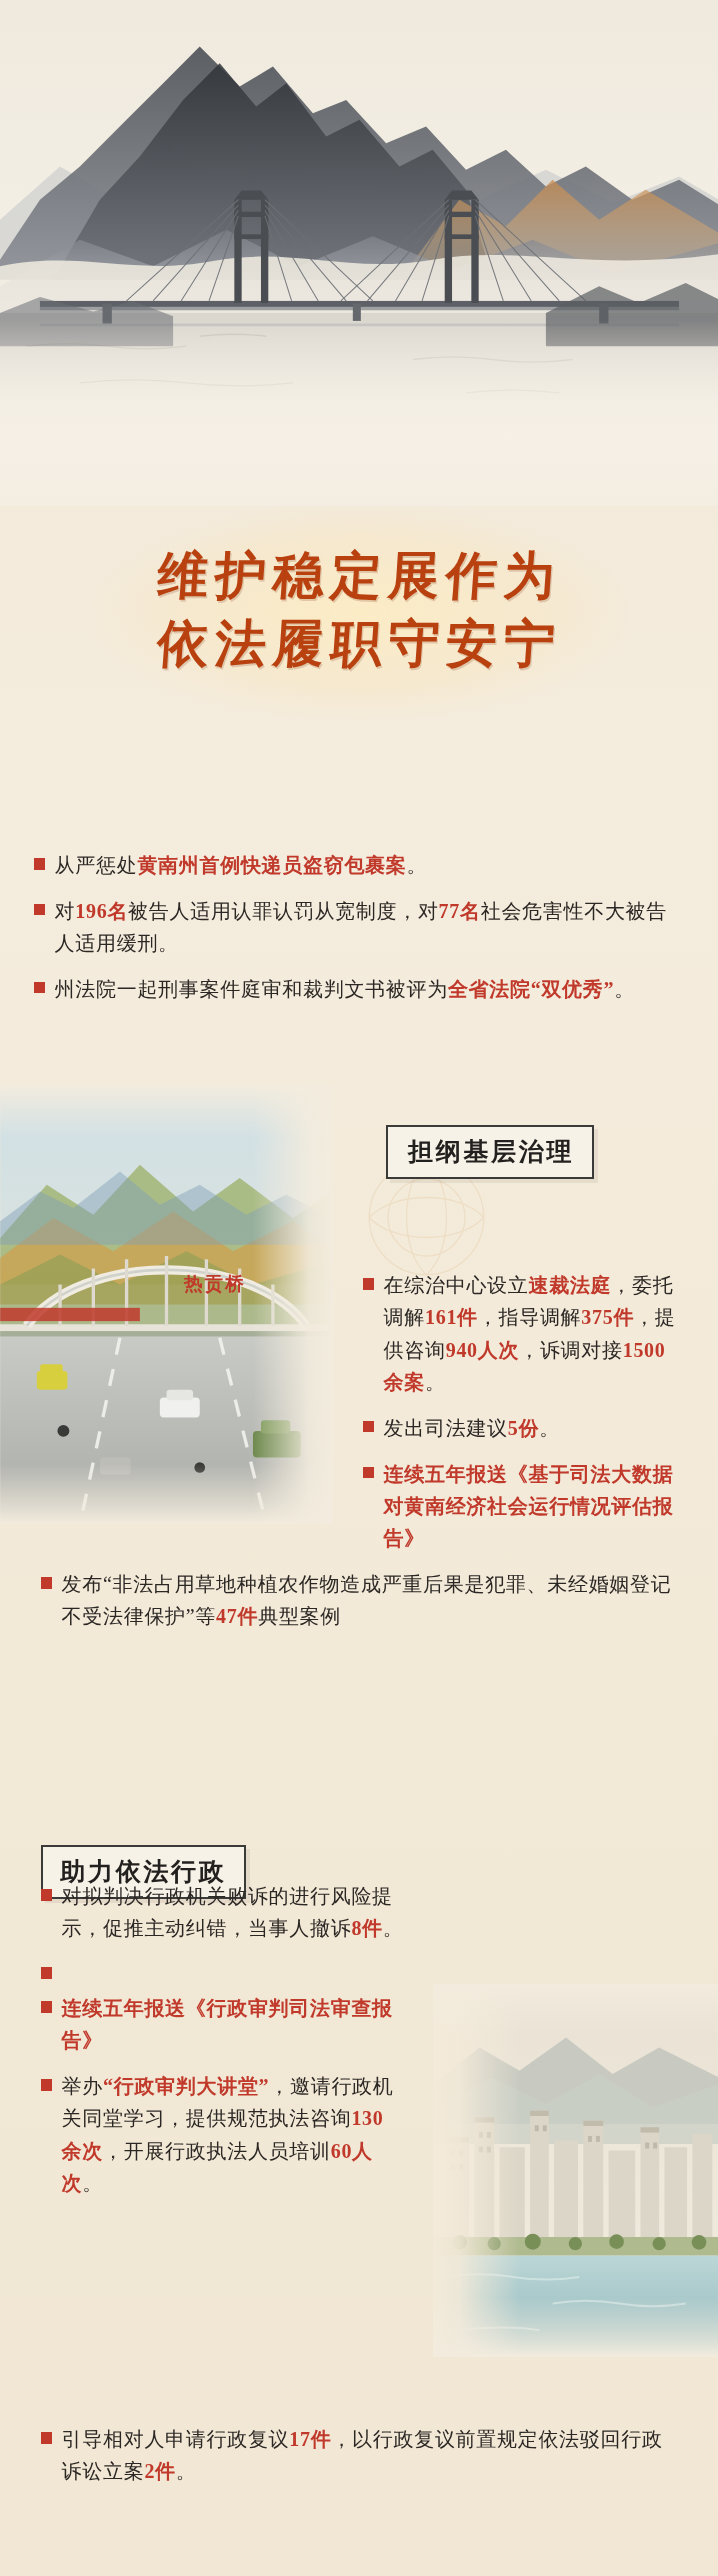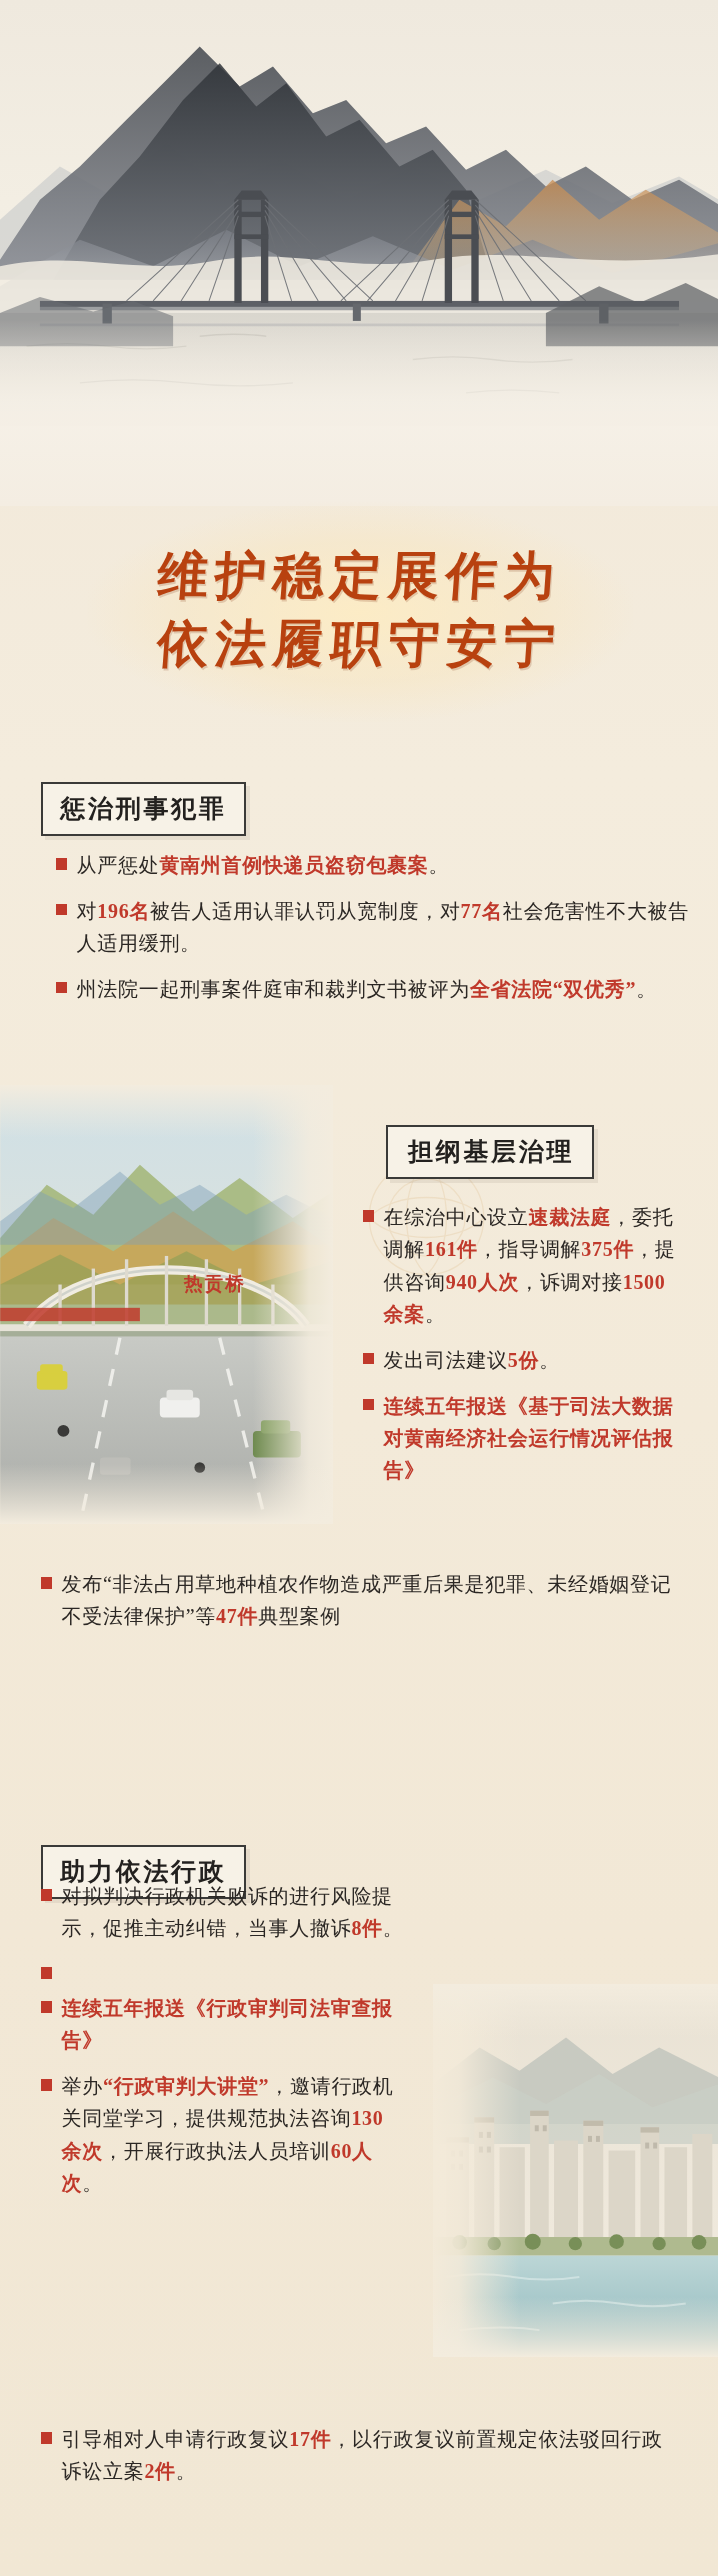--- a/index.html
+++ b/index.html
@@ -241,23 +241,22 @@
         <circle cx="160" cy="130" r="58"></circle>
         <circle cx="160" cy="130" r="86"></circle>
         <path d="M160,44 C200,80 200,180 160,216 C120,180 120,80 160,44 Z"></path>
         <path d="M74,130 C110,90 210,90 246,130 C210,170 110,170 74,130 Z"></path>
       </g>
     </svg>
     <div class="title-line">维护稳定展作为</div>
     <div class="title-line">依法履职守安宁</div>
   </div>
 
-  <div class="sec-head" style="left:41px; top:782px;">惩治刑事犯罪</div>
-
-  <div class="blk" style="left:56px; top:849px; width:636px;">
+
+  <div class="blk" style="left:34px; top:849px; width:636px;">
 
     <div class="item">
       <div class="sq"></div>
       <div class="tx">从严惩处<span class="hl">黄南州首例快递员盗窃包裹案</span>。</div>
     </div>
 
     <div class="item">
       <div class="sq"></div>
       <div class="tx">对<span class="hl">196名</span>被告人适用认罪认罚从宽制度，对<span class="hl">77名</span>社会危害性不大被告人适用缓刑。</div>
     </div>
@@ -324,21 +323,21 @@
       </g>
 
       <rect x="0" y="335" width="210" height="20" fill="#c0392b" opacity=".85"></rect>
     </svg>
     <div class="photo-cap" style="left:153px; top:186px;margin-left:31px;">热贡桥</div>
     <div class="soft-mask-r"></div>
     <div class="soft-mask-b"></div>
     <div class="soft-mask-t"></div>
   </div>
 
-  <div class="blk" style="left:363px; top:1201px; width:320px;">
+  <div class="blk" style="left:363px; top:1269px; width:320px;">
 
     <div class="item">
       <div class="sq"></div>
       <div class="tx">在综治中心设立<span class="hl">速裁法庭</span>，委托调解<span class="hl">161件</span>，指导调解<span class="hl">375件</span>，提供咨询<span class="hl">940人次</span>，诉调对接<span class="hl">1500余案</span>。</div>
     </div>
 
 
 
     <div class="item">
       <div class="sq"></div>

